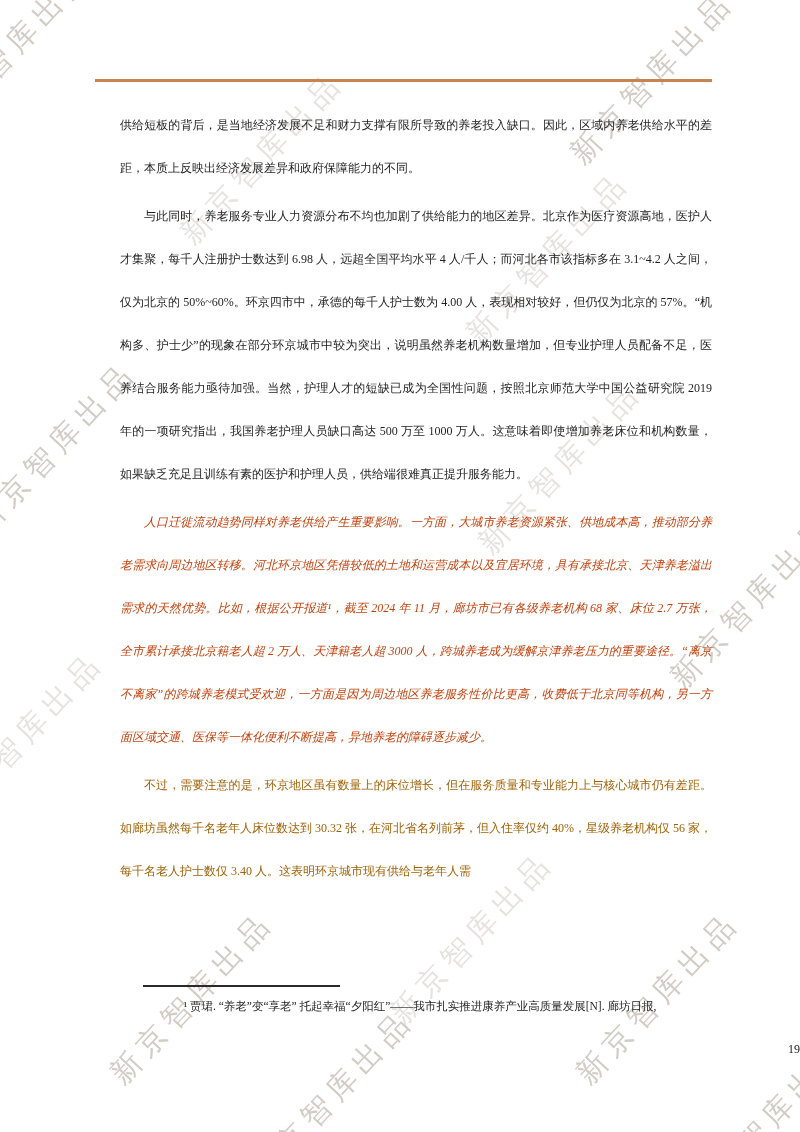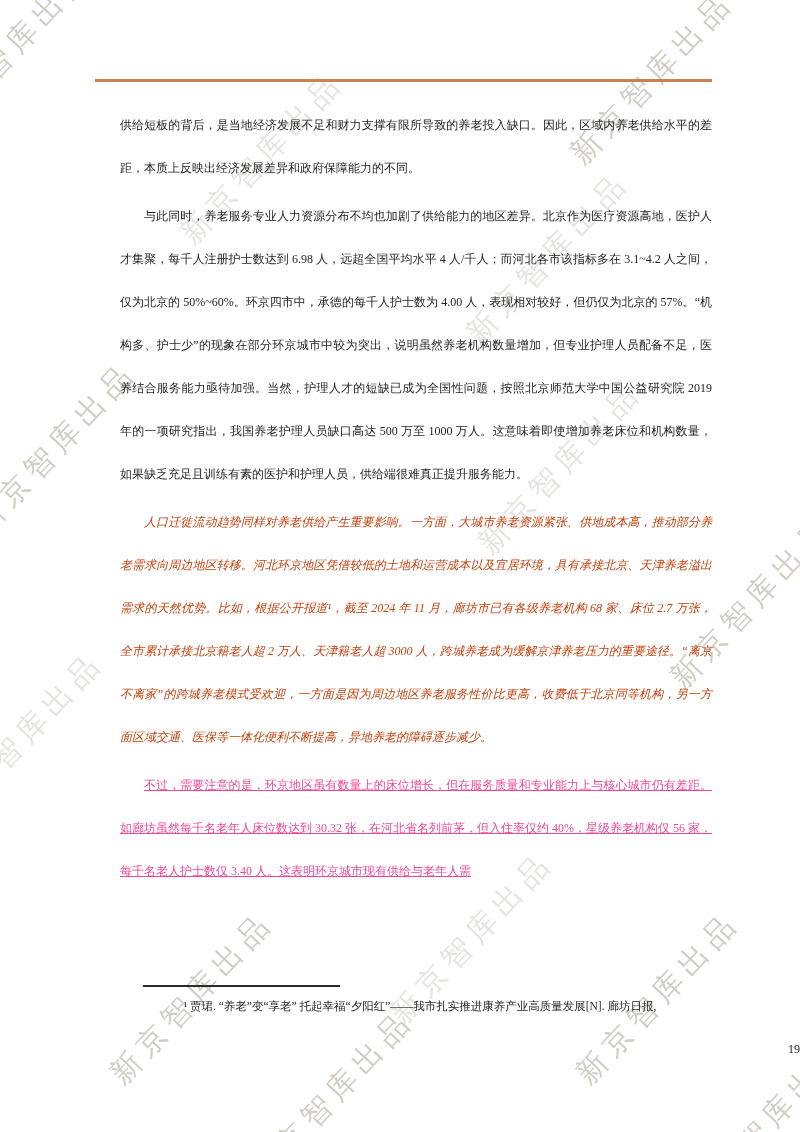--- a/index.html
+++ b/index.html
@@ -89,21 +89,21 @@
       <div class="watermark" style="left: 768px; top: 1122px; color: rgb(210, 204, 197);">新京智库出品</div>
     </div>
 
 
   <div class="header-rule" style="background: rgb(201, 131, 80);"></div>
 
   <div class="content">
     <p style="color: rgb(31, 31, 31);">供给短板的背后，是当地经济发展不足和财力支撑有限所导致的养老投入缺口。因此，区域内养老供给水平的差距，本质上反映出经济发展差异和政府保障能力的不同。</p>
     <p class="indent" style="color: rgb(31, 31, 31);">与此同时，养老服务专业人力资源分布不均也加剧了供给能力的地区差异。北京作为医疗资源高地，医护人才集聚，每千人注册护士数达到 6.98 人，远超全国平均水平 4 人/千人；而河北各市该指标多在 3.1~4.2 人之间，仅为北京的 50%~60%。环京四市中，承德的每千人护士数为 4.00 人，表现相对较好，但仍仅为北京的 57%。“机构多、护士少”的现象在部分环京城市中较为突出，说明虽然养老机构数量增加，但专业护理人员配备不足，医养结合服务能力亟待加强。当然，护理人才的短缺已成为全国性问题，按照北京师范大学中国公益研究院 2019 年的一项研究指出，我国养老护理人员缺口高达 500 万至 1000 万人。这意味着即使增加养老床位和机构数量，如果缺乏充足且训练有素的医护和护理人员，供给端很难真正提升服务能力。</p>
     <p class="indent" style="color: #c2410c; font-style: italic;">人口迁徙流动趋势同样对养老供给产生重要影响。一方面，大城市养老资源紧张、供地成本高，推动部分养老需求向周边地区转移。河北环京地区凭借较低的土地和运营成本以及宜居环境，具有承接北京、天津养老溢出需求的天然优势。比如，根据公开报道¹，截至 2024 年 11 月，廊坊市已有各级养老机构 68 家、床位 2.7 万张，全市累计承接北京籍老人超 2 万人、天津籍老人超 3000 人，跨城养老成为缓解京津养老压力的重要途径。“离京不离家”的跨城养老模式受欢迎，一方面是因为周边地区养老服务性价比更高，收费低于北京同等机构，另一方面区域交通、医保等一体化便利不断提高，异地养老的障碍逐步减少。</p>
-    <p class="indent" style="color: #ec4899; text-decoration: underline;">不过，需要注意的是，环京地区虽有数量上的床位增长，但在服务质量和专业能力上与核心城市仍有差距。如廊坊虽然每千名老年人床位数达到 30.32 张，在河北省名列前茅，但入住率仅约 40%，星级养老机构仅 56 家，每千名老人护士数仅 3.40 人。这表明环京城市现有供给与老年人需</p>
+    <p class="indent" style="color: #a16207;">不过，需要注意的是，环京地区虽有数量上的床位增长，但在服务质量和专业能力上与核心城市仍有差距。如廊坊虽然每千名老年人床位数达到 30.32 张，在河北省名列前茅，但入住率仅约 40%，星级养老机构仅 56 家，每千名老人护士数仅 3.40 人。这表明环京城市现有供给与老年人需</p>
   </div>
 
   <div class="footnote">
     <div class="fn-divider"></div>
     <div class="fn-line first">¹ 贾珺. “养老”变“享老” 托起幸福“夕阳红”——我市扎实推进康养产业高质量发展[N]. 廊坊日报,</div>
   </div>
 
   <div class="page-number">19</div>
 
 </div>

